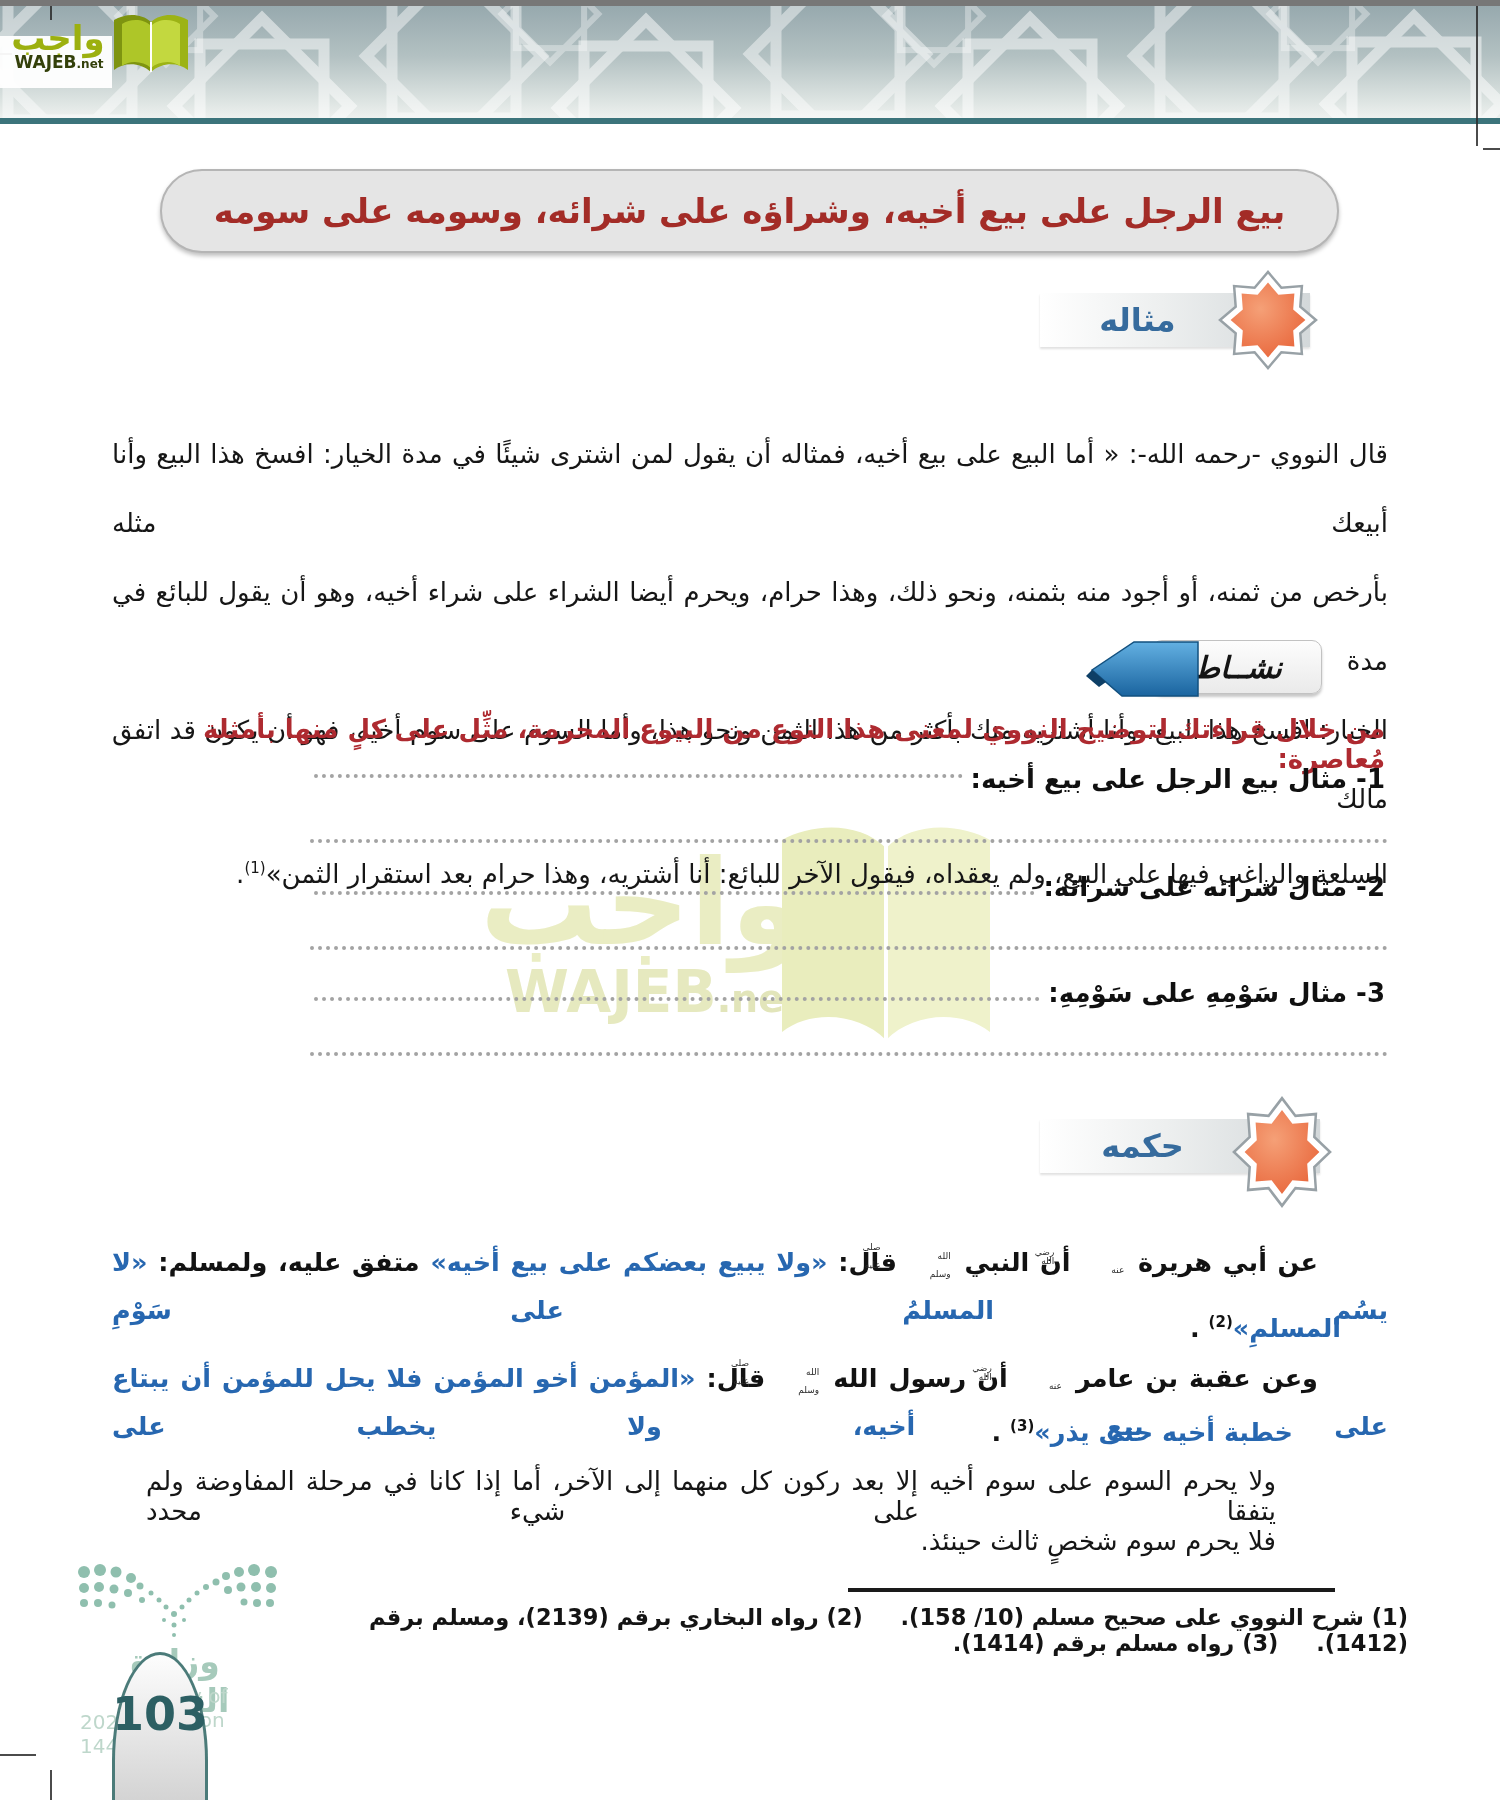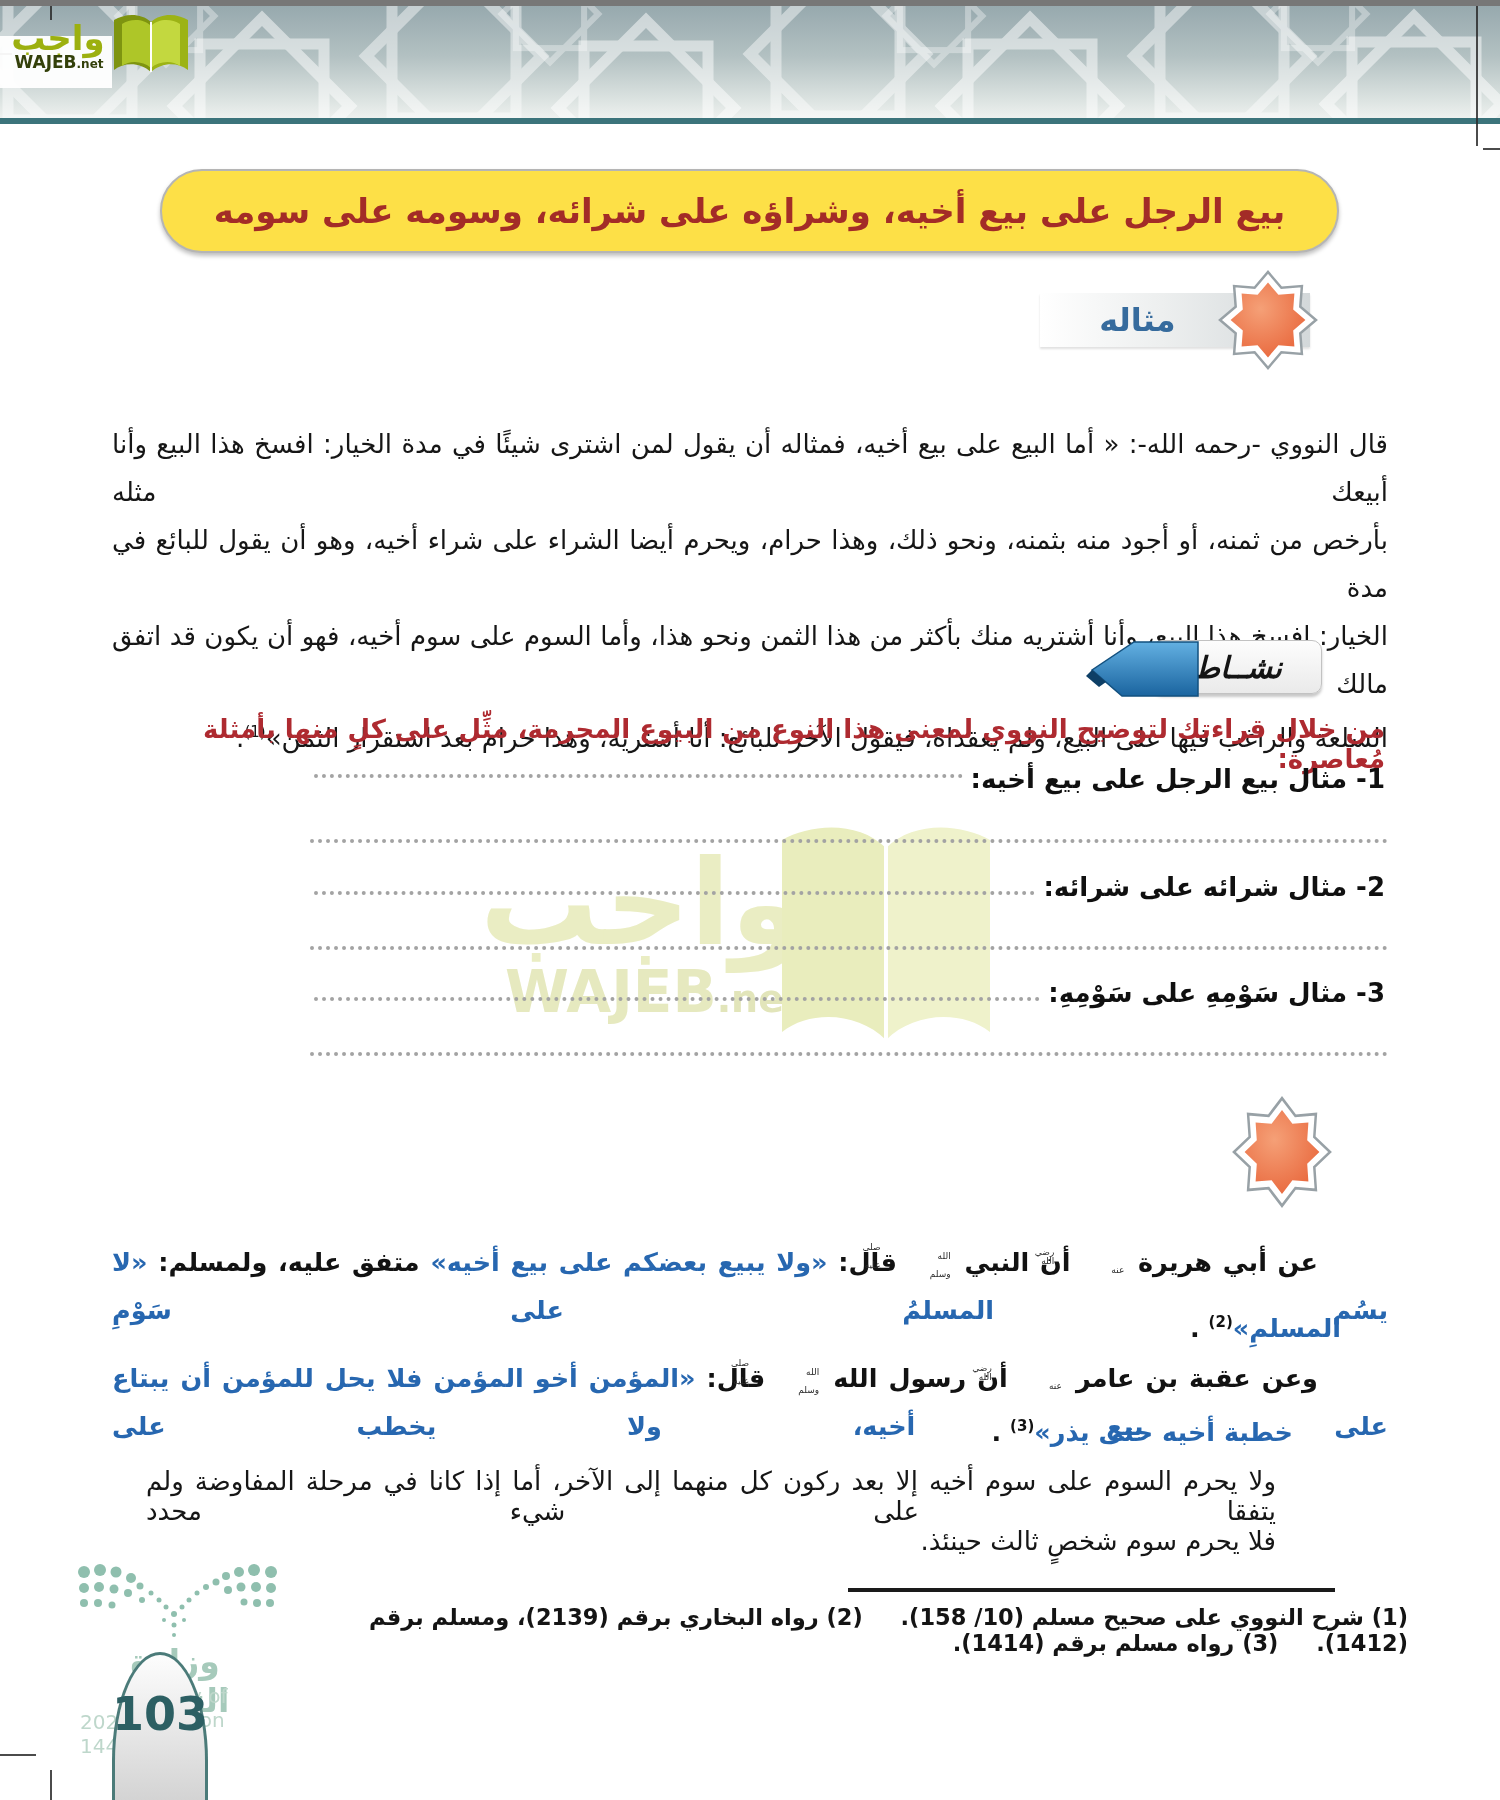--- a/index.html
+++ b/index.html
@@ -21,36 +21,36 @@
   
   .logo-patch{position:absolute;left:0;top:30px;width:112px;height:52px;background:rgba(255,255,255,.95);}
   .wajeb{position:absolute;left:4px;top:4px;width:200px;height:80px;direction:ltr;}
   .wajeb .ar{position:absolute;left:4px;top:8px;width:100px;text-align:center;font-size:34px;font-weight:bold;color:#9cb00f;}
   .wajeb .en{position:absolute;left:0px;top:42px;width:110px;text-align:center;font-size:17px;font-weight:bold;color:#33400a;}
   .wajeb .en small{font-size:12px;}
   .wajeb svg{position:absolute;left:102px;top:2px;}
   
   .title-box{
     position:absolute; left:160px; top:163px; width:1175px; height:80px;
-    background:#fde047; border:2px solid #b5b5b5; border-radius:45px;
+    background:#e5e5e5; border:2px solid #b5b5b5; border-radius:45px;
     box-shadow:0 3px 4px rgba(0,0,0,.25);
     display:flex; align-items:center; justify-content:center;
   }
   .title-box .t{font-size:34px; font-weight:bold; color:#a32c27;}
   
   .sec-bar{
     position:absolute; height:54px;
     background:linear-gradient(to left,#d3d8da 0%,#edefef 55%,rgba(246,247,247,0) 100%);
     box-shadow:0 2px 2px rgba(0,0,0,.12);
     display:flex; align-items:center;
   }
   .sec-bar .h{width:100%; text-align:center; font-size:32px; font-weight:bold; color:#366b9d; padding-left:20px; padding-right:95px; box-sizing:border-box;}
   .star{position:absolute;}
   
-  .p{position:absolute; font-size:26px; color:#161616; line-height:48px;}
+  .p{position:absolute; font-size:26px; color:#161616; line-height:69px;}
   .jline{text-align:justify; text-align-last:justify;}
   .rline{text-align:right;}
   .sup{font-size:15px; vertical-align:super;}
   
   .act-pill{
     position:absolute; left:1152px; top:634px; width:168px; height:52px;
     background:linear-gradient(#fdfdfd,#eaeaea); border:1.5px solid #c2c2c2; border-radius:10px;
     box-shadow:0 3px 3px rgba(0,0,0,.22);
     display:flex; align-items:center; justify-content:center;
     font-size:30px; font-weight:bold; color:#141414;font-style:italic;
@@ -200,20 +200,23 @@
     <span class="item-dots"></span>
   </div>
   <div class="dotline" style="top:940px;"></div>
 
   <div class="item-row" style="top:972px;">
     <span class="item-label">3- مثال سَوْمِهِ على سَوْمِهِ:</span>
     <span class="item-dots"></span>
   </div>
   <div class="dotline" style="top:1046px;"></div>
 
+  <div class="sec-bar" style="left:1040px; top:1113px; width:280px;">
+    <div class="h">حكمه</div>
+  </div>
   <svg class="star" style="left:1232px; top:1090px;" width="100" height="112" viewBox="0 0 100 100" preserveAspectRatio="none">
     <polygon points="98,50 82.3,63.4 83.9,83.9 63.4,82.3 50,98 36.6,82.3 16.1,83.9 17.7,63.4 2,50 17.7,36.6 16.1,16.1 36.6,17.7 50,2 63.4,17.7 83.9,16.1 82.3,36.6" fill="#ffffff" stroke="#98a1a6" stroke-width="2.5"></polygon>
     <polygon points="87.4,50 75.2,60.4 76.4,76.4 60.4,75.2 50,87.4 39.6,75.2 23.6,76.4 24.8,60.4 12.6,50 24.8,39.6 23.6,23.6 39.6,24.8 50,12.6 60.4,24.8 76.4,23.6 75.2,39.6" fill="url(#org1)"></polygon>
   </svg>
 
   <div class="hline jline" style="top:1232px; text-indent:70px;">
     <span>عن أبي هريرة</span>
     <span class="honor"><span>رضي</span><span>الله عنه</span></span>
     <span>أن النبي</span>
     <span class="honor"><span>صلى الله</span><span>عليه وسلم</span></span>

